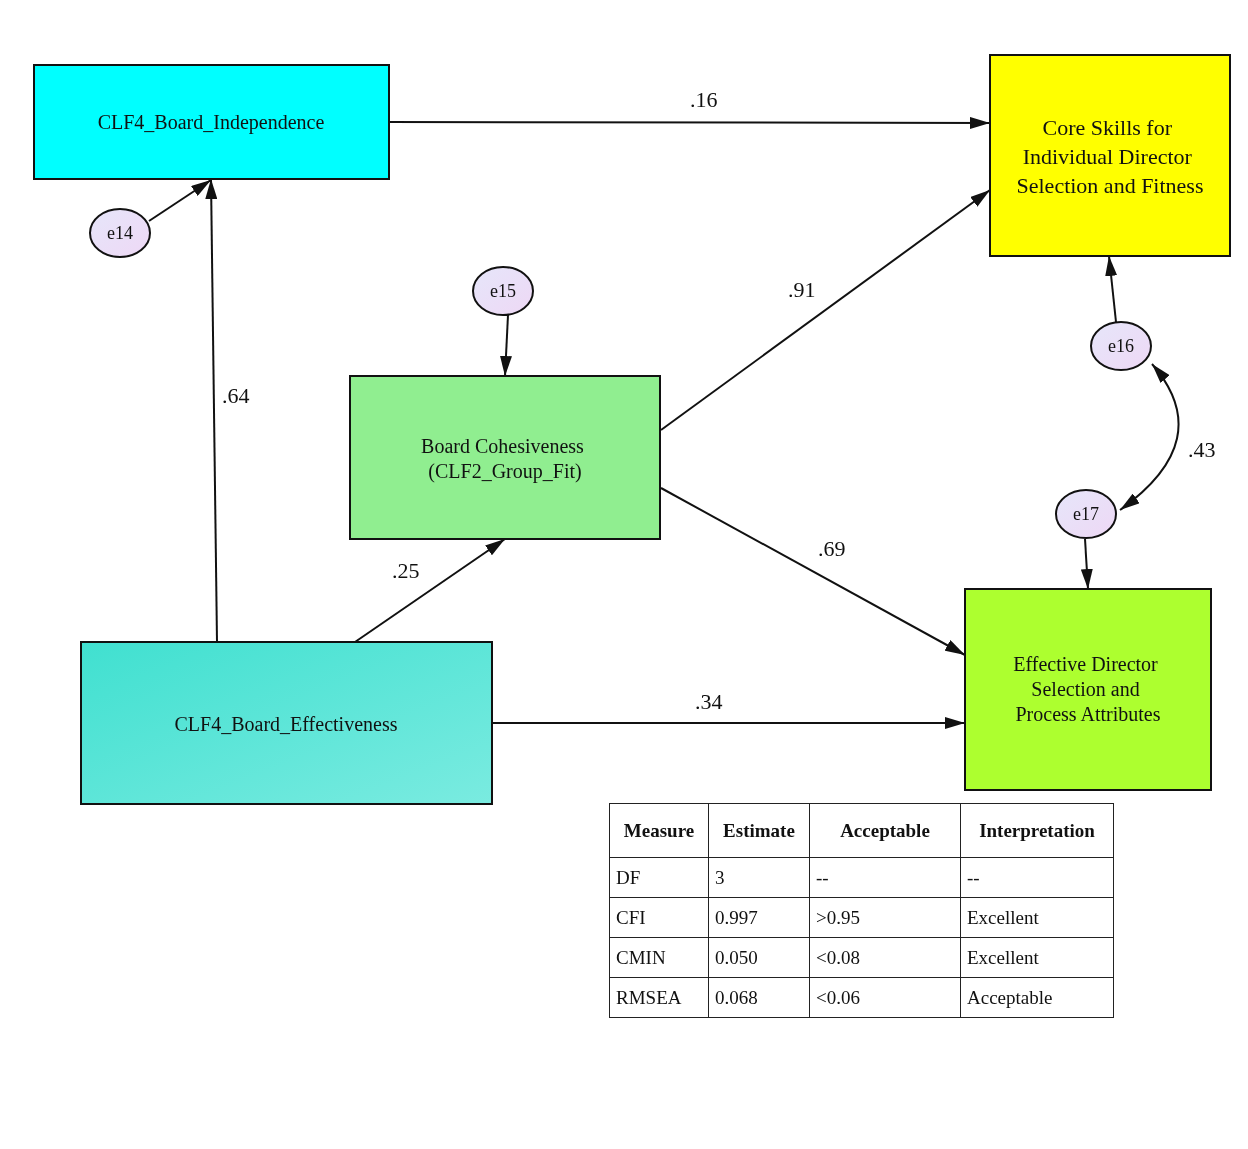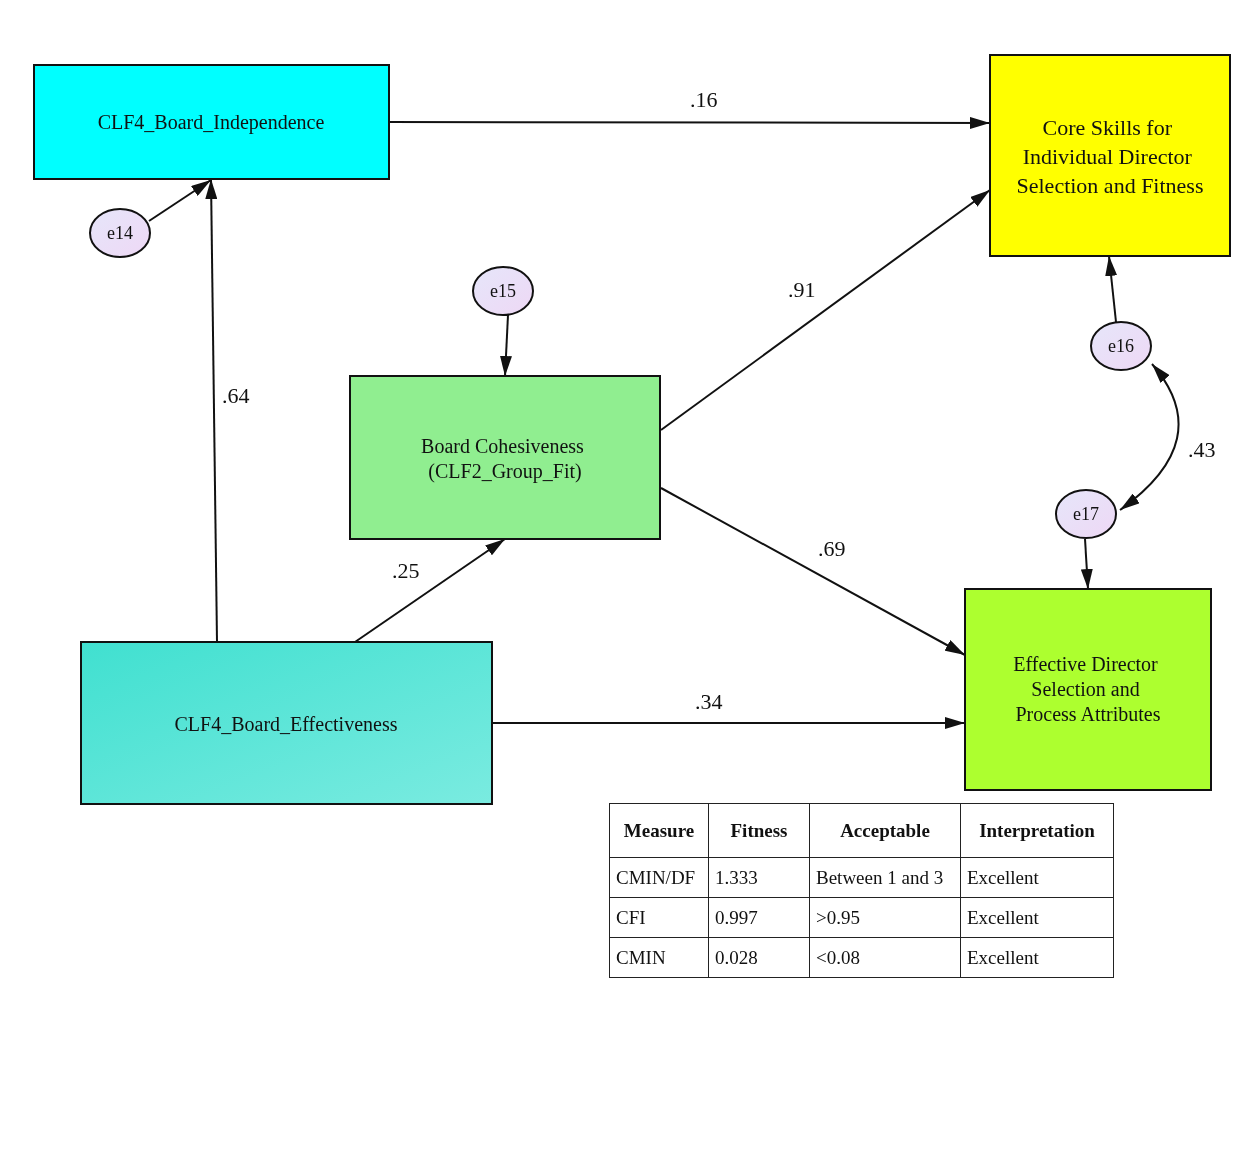--- a/index.html
+++ b/index.html
@@ -125,38 +125,44 @@
 <table class="fit-table">
   <colgroup>
       <col class="c1">
       <col class="c2">
       <col class="c3">
       <col class="c4">
     </colgroup>
   <thead>
     <tr>
       <th>Measure</th>
-      <th>Fitness</th>
+      <th>Estimate</th>
       <th>Acceptable</th>
       <th>Interpretation</th>
     </tr>
   </thead>
   <tbody>
     <tr>
-      <td>CMIN/DF</td>
-      <td>1.333</td>
-      <td>Between 1 and 3</td>
-      <td>Excellent</td>
+      <td>DF</td>
+      <td>3</td>
+      <td>--</td>
+      <td>--</td>
     </tr>
     <tr>
       <td>CFI</td>
       <td>0.997</td>
       <td>&gt;0.95</td>
       <td>Excellent</td>
     </tr>
     <tr>
       <td>CMIN</td>
-      <td>0.028</td>
+      <td>0.050</td>
       <td>&lt;0.08</td>
       <td>Excellent</td>
+    </tr>
+    <tr>
+      <td>RMSEA</td>
+      <td>0.068</td>
+      <td>&lt;0.06</td>
+      <td>Acceptable</td>
     </tr>
   </tbody>
 </table>
 
 </body></html>

